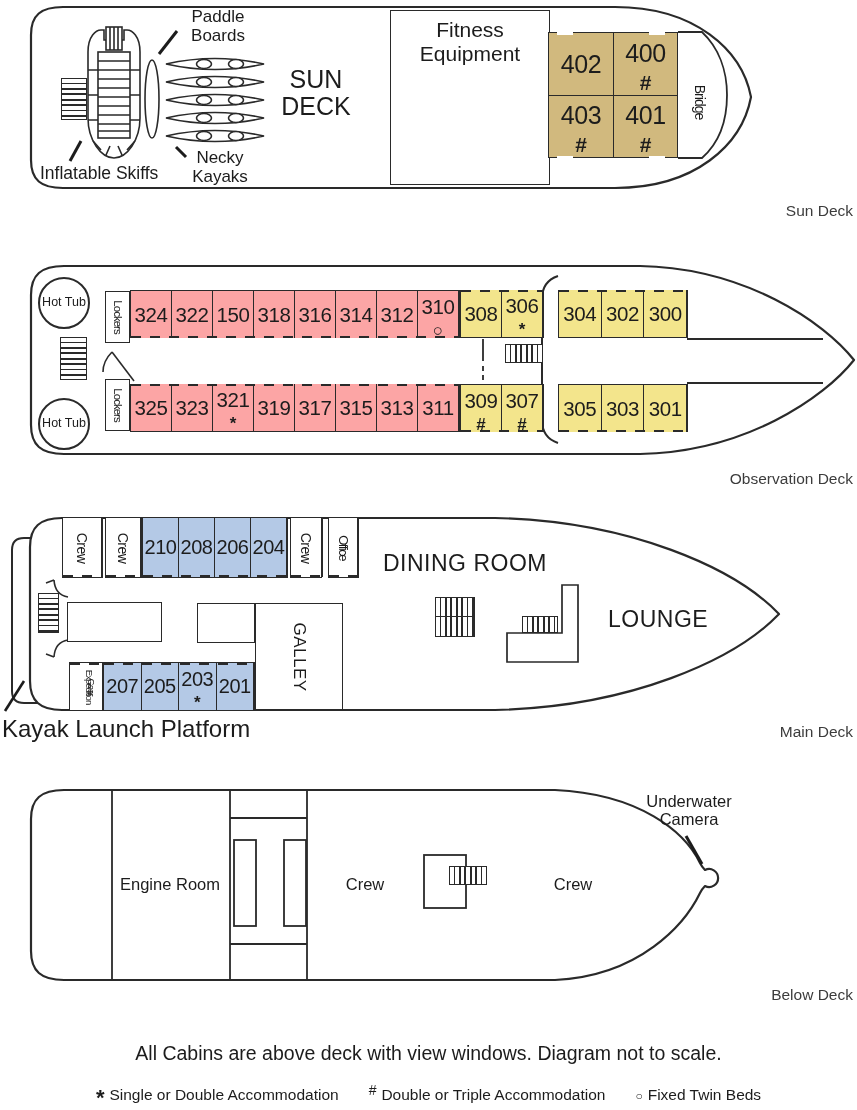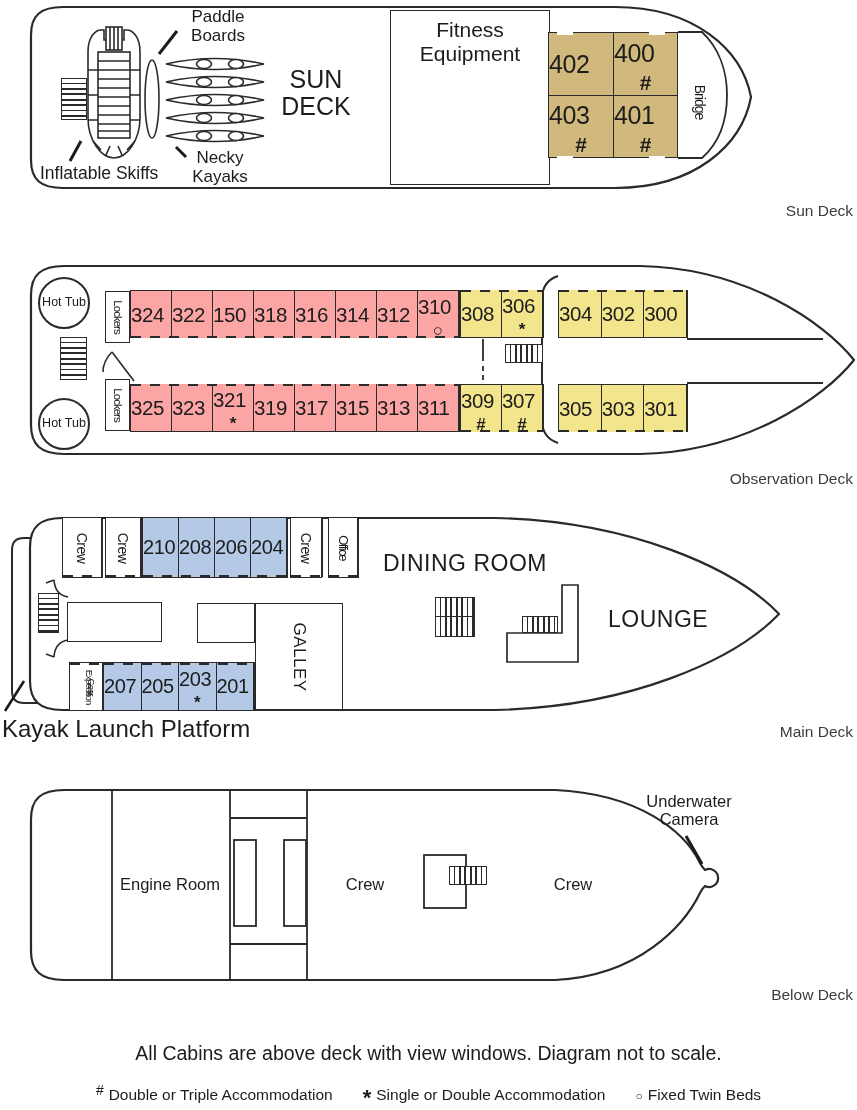--- a/index.html
+++ b/index.html
@@ -5,21 +5,21 @@
   :root{ --ln:#2a2a2a; --tx:#1c1c1c; }
   html,body{margin:0;padding:0;background:#fff;}
   #canvas{position:relative;width:857px;height:1110px;background:#fff;overflow:hidden;
           font-family:"Liberation Sans","DejaVu Sans",sans-serif;color:var(--tx);}
   #linework{position:absolute;left:0;top:0;}
   .abs{position:absolute;}
   
   .row{position:absolute;display:flex;box-sizing:border-box;}
   .b-noB{border:1.7px solid var(--ln);border-bottom:none;}
   .b-noT{border:1.7px solid var(--ln);border-top:none;}
-  .cabin{position:relative;flex:1;display:flex;align-items:center;
+  .cabin{position:relative;flex:1;display:flex;align-items:center;justify-content:center;
          border-right:1.7px solid var(--ln);}
   .cabin:last-child{border-right:none;}
   .num{font-size:20.5px;letter-spacing:-0.4px;}
   .sym{position:absolute;bottom:0px;left:0;right:0;text-align:center;
        font-size:17px;font-weight:600;line-height:15px;}
   .sym:empty{display:none;}
   .cabin:has(.sym:not(:empty)) .num{margin-bottom:15px;}
   .dashB{position:absolute;left:0;right:0;bottom:0;height:1.8px;
          background:repeating-linear-gradient(90deg,var(--ln) 0 10px,transparent 10px 19px);}
   .dashT{position:absolute;left:0;right:0;top:0;height:1.8px;
@@ -382,23 +382,23 @@
   <div class="lbl ctr" style="left:115px;top:875px;width:110px;font-size:16.5px;white-space:nowrap;">Engine Room</div>
   <div class="lbl ctr" style="left:340px;top:875px;width:50px;font-size:16.5px;">Crew</div>
   <div class="stairs-v" style="left:449px;top:866px;width:38px;height:19px;"></div>
   <div class="lbl ctr" style="left:548px;top:875px;width:50px;font-size:16.5px;">Crew</div>
   <div class="lbl ctr" style="left:638px;top:792px;width:102px;font-size:16.5px;">Underwater Camera</div>
   <div class="deck-label" style="top:986px;">Below Deck</div>
 
   <div class="abs" id="note">All Cabins are above deck with view windows. Diagram not to scale.</div>
   <div class="abs" id="legend">
     <span class="leg-item">
-      <span class="ls ls-hash">#</span><span>Double or Triple Accommodation</span>
+      <span class="ls ls-star">*</span><span>Single or Double Accommodation</span>
     </span>
     <span class="leg-item">
-      <span class="ls ls-star">*</span><span>Single or Double Accommodation</span>
+      <span class="ls ls-hash">#</span><span>Double or Triple Accommodation</span>
     </span>
     <span class="leg-item">
       <span class="ls ls-circ">○</span><span>Fixed Twin Beds</span>
     </span>
   </div>
 
 </div>
 
 </body></html>

